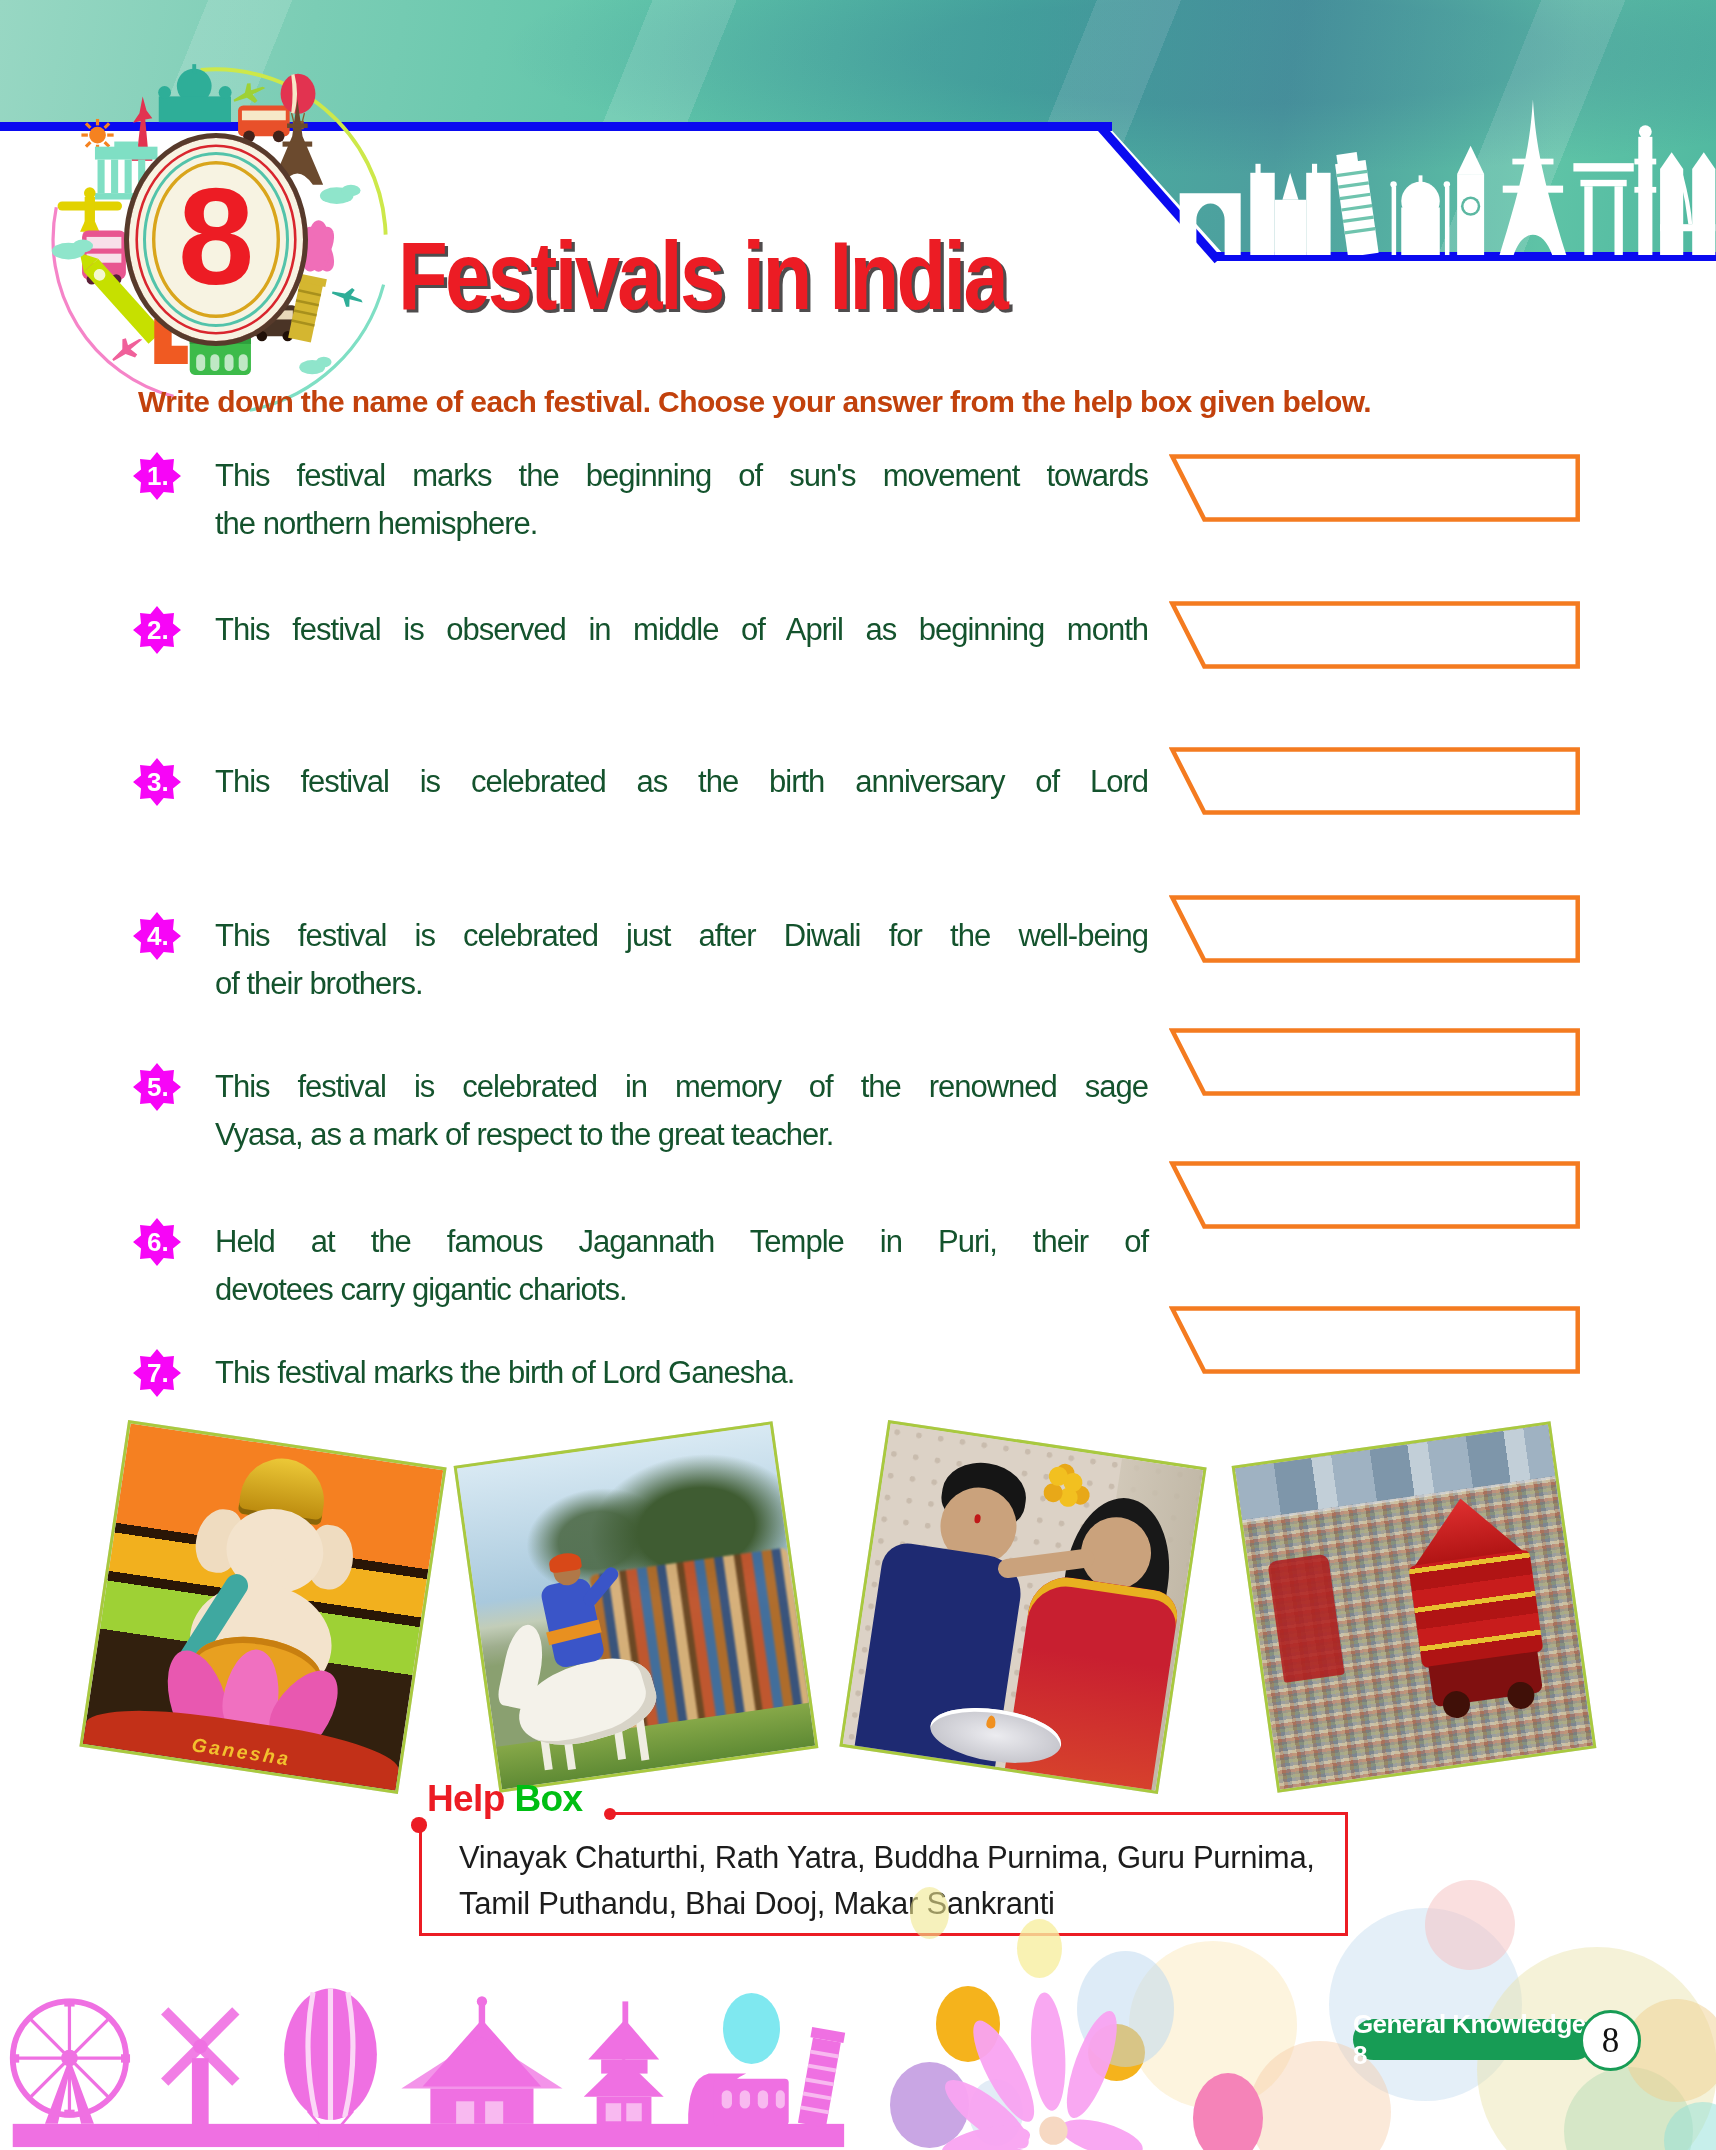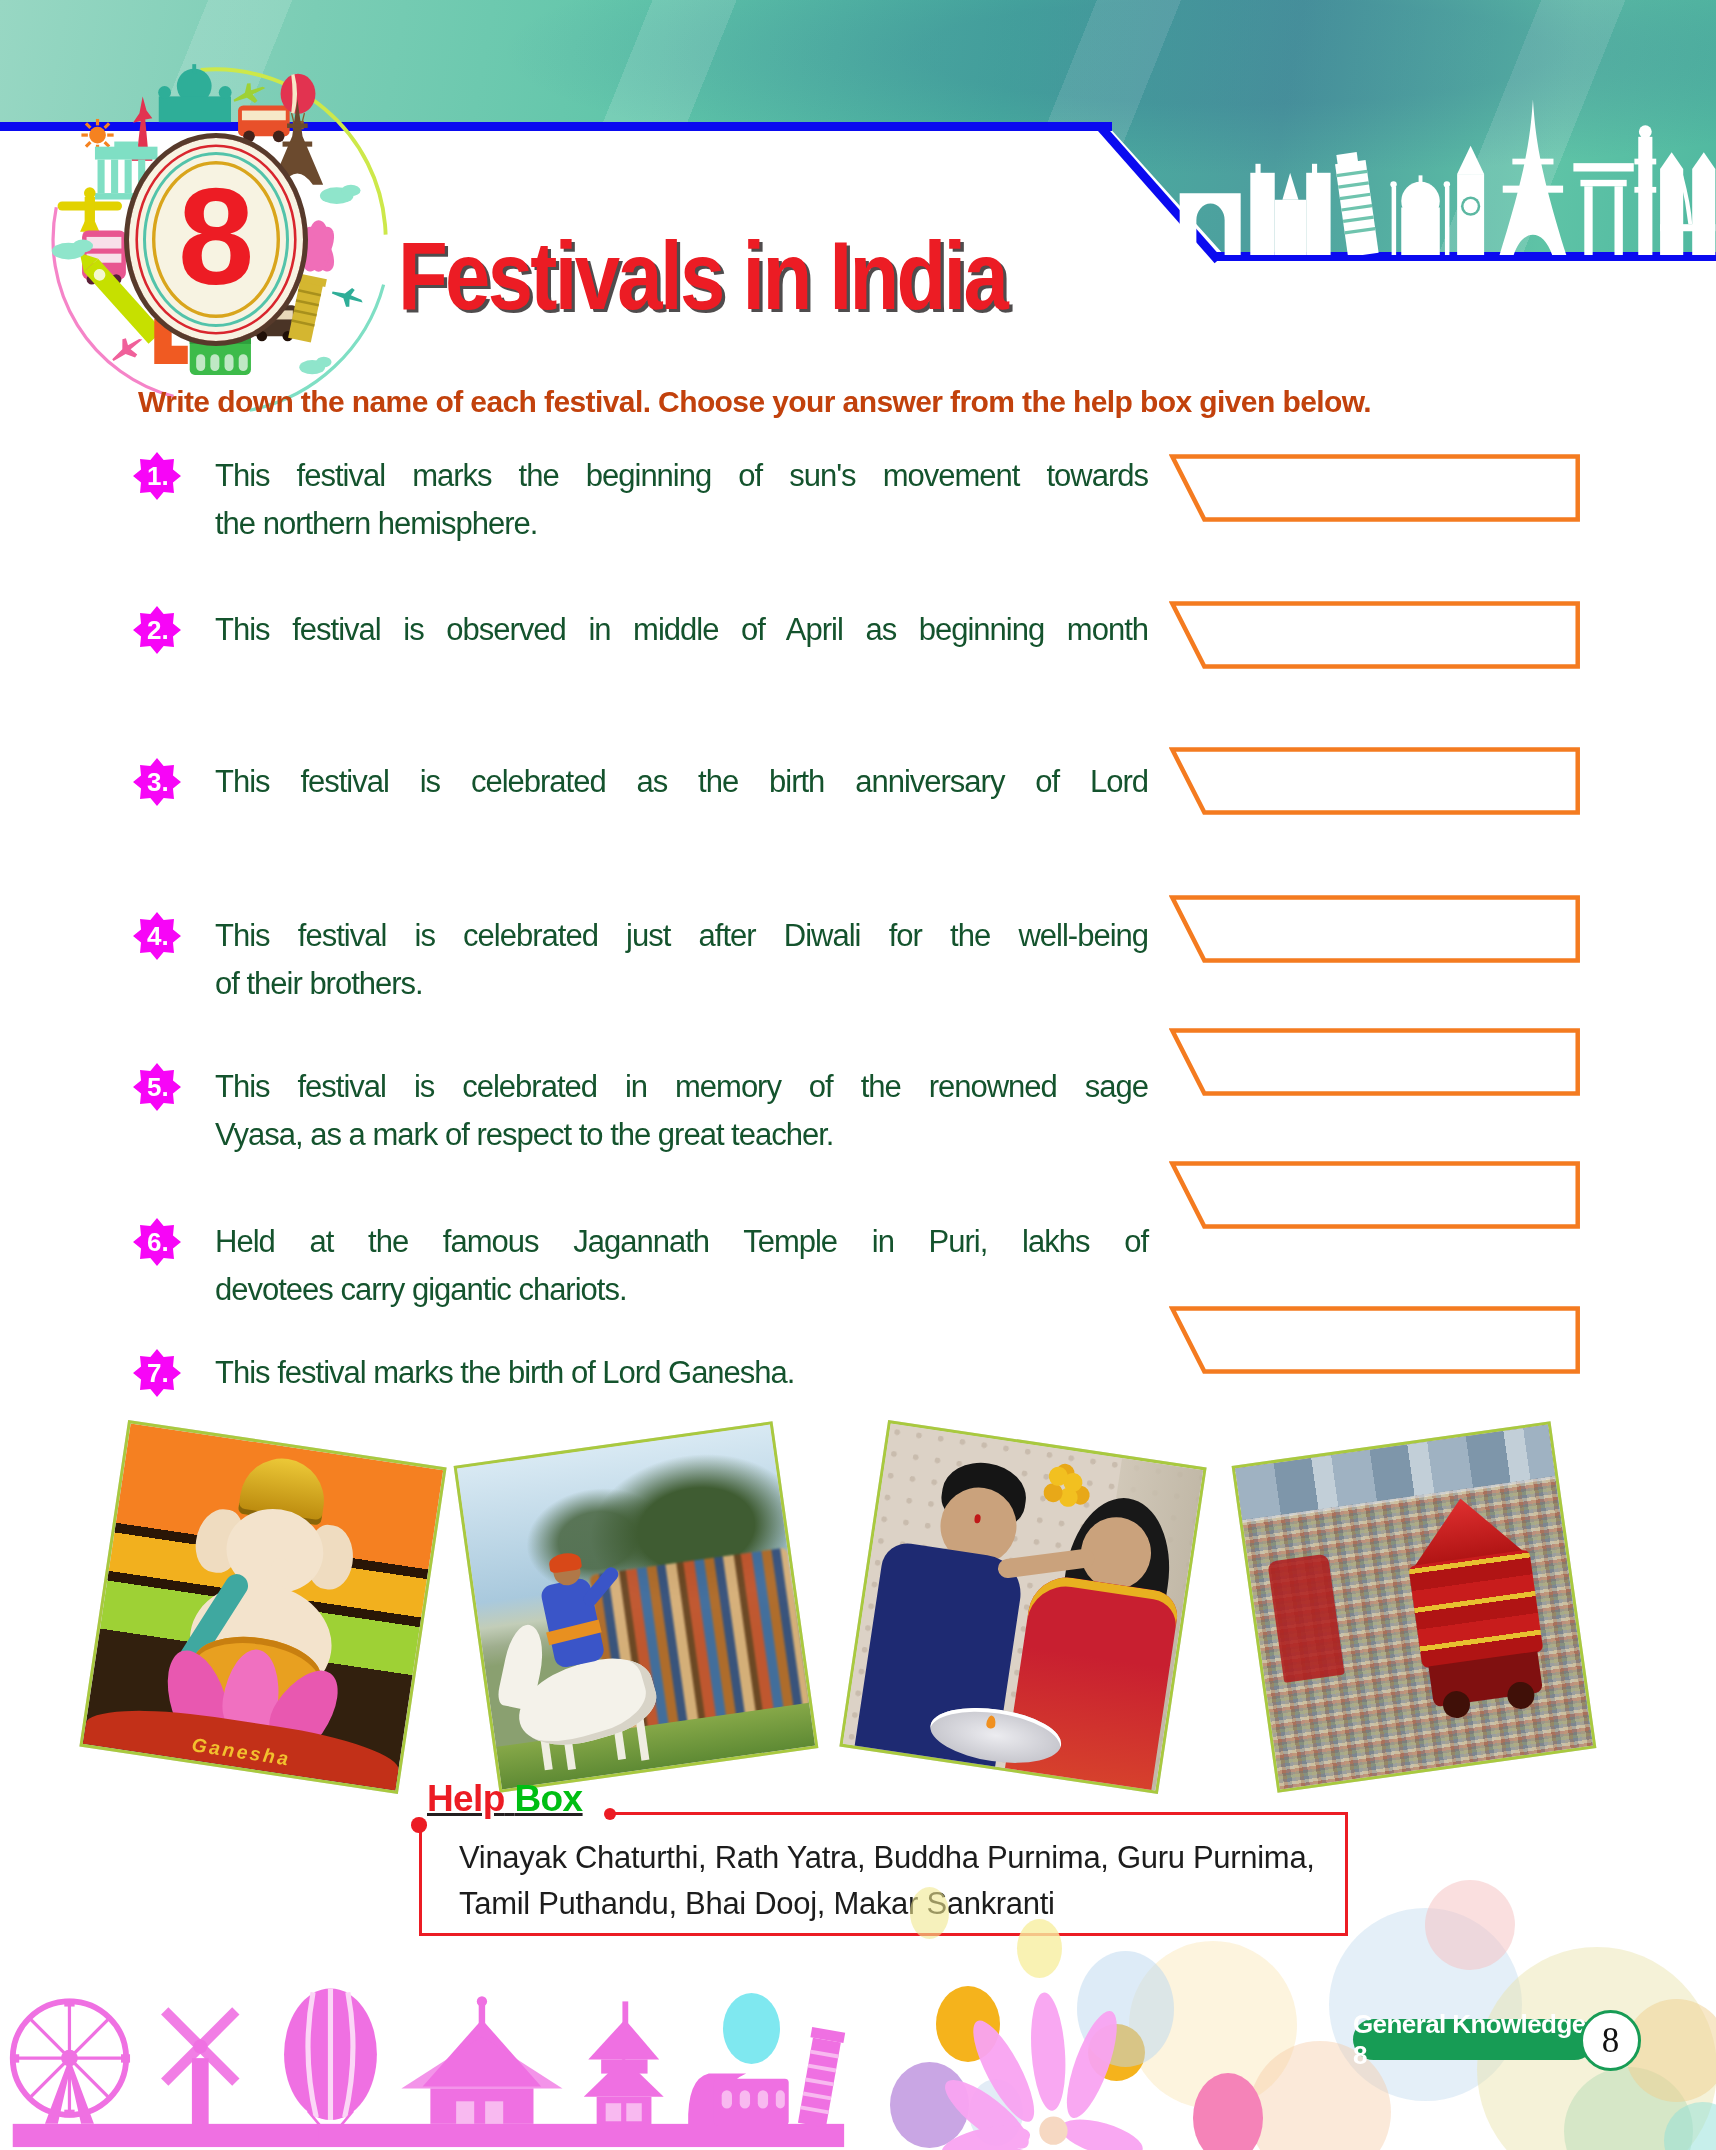--- a/index.html
+++ b/index.html
@@ -118,21 +118,21 @@
   .ph4-cone { left:164px; top:61px; width:110px; height:61px; background:linear-gradient(#e03030,#b01414); clip-path:polygon(50% 0,100% 100%,0 100%); }
   .ph4-mid { left:158px; top:121px; width:122px; height:103px; border-radius:6.4px;
     background:repeating-linear-gradient(0deg,#b01414 0 17px,#e8c030 17px 22px,#c81c1c 22px 39px); }
   .ph4-under { left:164px; top:223px; width:110px; height:41px; background:#801010; border-radius:0 0 7.7px 7.7px; }
   .ph4-wheel { width:27px; height:27px; background:#401008; border-radius:50%; top:251px; }
   .ph4-chariot2 { left:19.3px; top:97px; width:61px; height:122px; background:#b01c1c; opacity:.85; border-radius:9px 9px 2.6px 2.6px; }
 
   
   .helpbox { left:419px; top:1812px; width:929px; height:124px; border:3.9px solid #ec1c24; background:transparent; }
   .helpbox-mask { left:415px; top:1807px; width:191px; height:14px; background:#ffffff; }
-  .help-label { left:427px; top:1778px; font-size:37px; font-weight:bold; letter-spacing:-0.6px; white-space:nowrap;text-decoration:underline; }
+  .help-label { left:427px; top:1778px; font-size:37px; font-weight:bold; letter-spacing:-0.6px; white-space:nowrap; }
   .help-label .hl-red { color:#ec1c24; }
   .help-label .hl-green { color:#00be13; }
   .hdot { background:#ec1c24; border-radius:50%; }
   .help-items { left:459px; top:1835px; width:857px; font-size:31px; line-height:46px; color:#1c1c1c; letter-spacing:-0.3px; }
 
   
   .gk-badge { left:1353px; top:2019px; width:242px; height:41px; background:#179c55; border-radius:20.6px;
     display:flex; align-items:center; justify-content:center; z-index:3; }
   .gk-badge span { color:#fff; font-weight:bold; font-size:26px; letter-spacing:-0.6px; }
   .page-circle { left:1580px; top:2010px; width:61px; height:61px; background:#fff; border:3.2px solid #179c55;
@@ -372,21 +372,21 @@
   <div class="q-text">
     <div class="l1 just">This festival is celebrated in memory of the renowned sage</div>
     <div class="l2">Vyasa, as a mark of respect to the great teacher.</div>
   </div>
 </div>
 <div class="abs q-row" style="top:1218px">
   <div class="q-star">
       <span>6.</span>
     </div>
   <div class="q-text">
-    <div class="l1 just">Held at the famous Jagannath Temple in Puri, lakhs of</div>
+    <div class="l1 just">Held at the famous Jagannath Temple in Puri, their of</div>
     <div class="l2">devotees carry gigantic chariots.</div>
   </div>
 </div>
 <div class="abs q-row" style="top:1349px">
   <div class="q-star">
       <span>7.</span>
     </div>
   <div class="q-text">
     <div class="l1">This festival marks the birth of Lord Ganesha.</div>
     <div class="l2"></div>

